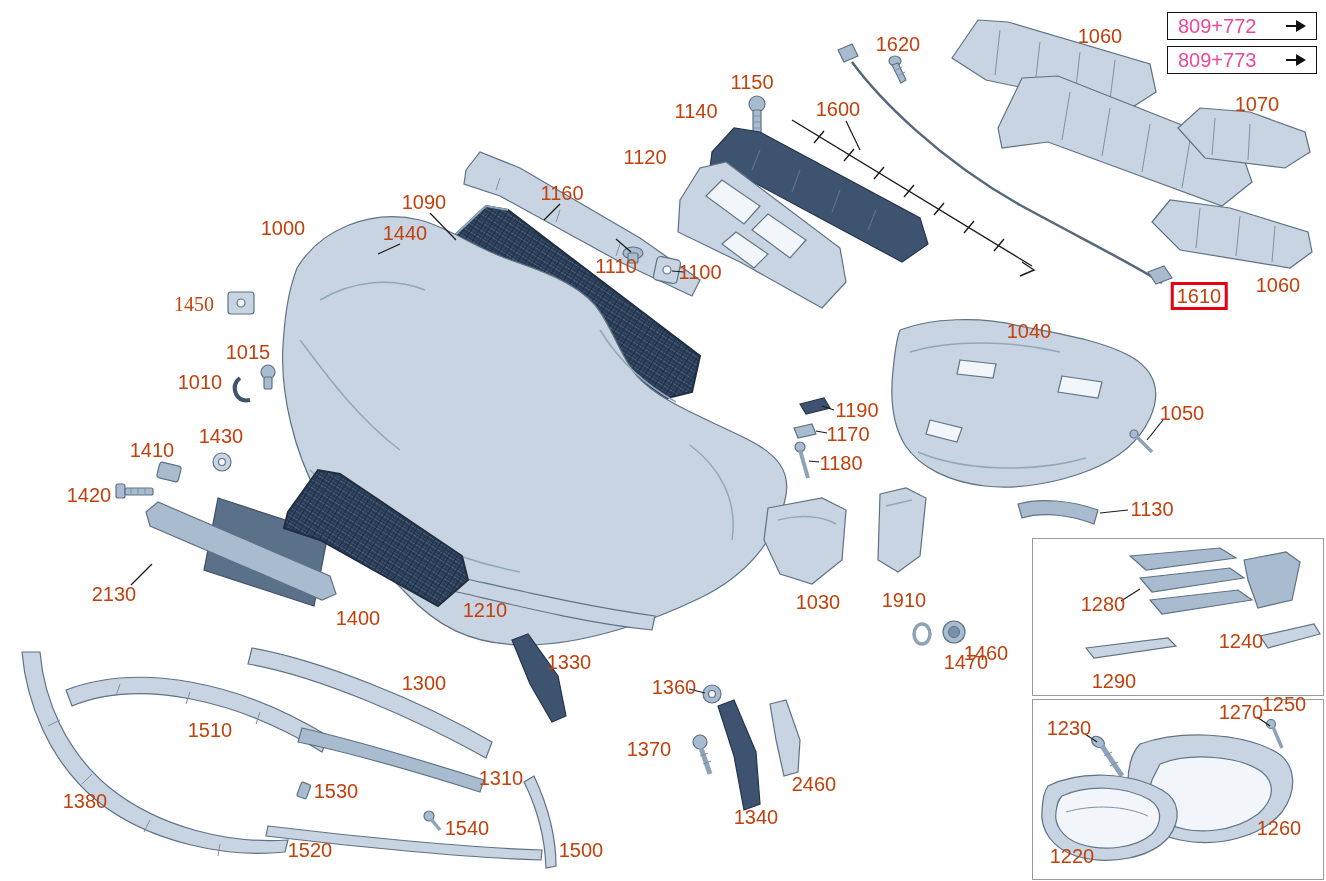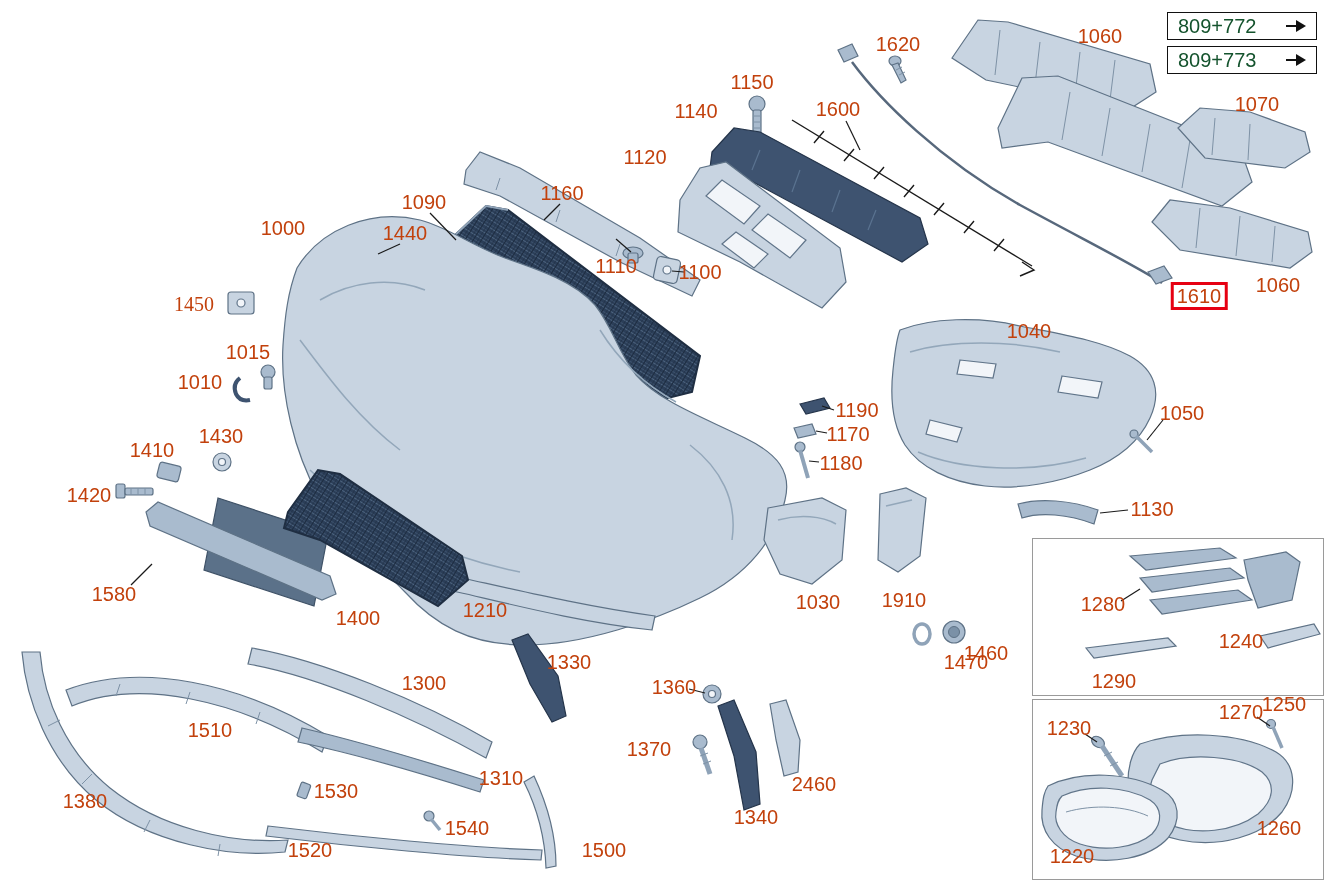--- a/index.html
+++ b/index.html
@@ -11,21 +11,21 @@
   svg.illustration{position:absolute;left:0;top:0;z-index:2;}
   .panel{position:absolute;border:1px solid #9a9a9a;background:#ffffff;z-index:1;}
   .callout{
     position:absolute;transform:translate(-50%,-50%);
     font-size:20px;line-height:1.1;color:#c2410c;white-space:nowrap;z-index:6;
   }
   .callout.selected{border:3px solid var(--hl,#e60012);padding:0 3px;background:rgba(255,255,255,0.0);}
   .ref-box{
     position:absolute;width:128px;height:26px;border:1px solid #111;
     display:flex;align-items:center;justify-content:space-between;
-    padding:0 10px;font-size:20px;color:#14532d;z-index:6;background:#fff;
+    padding:0 10px;font-size:20px;color:#ec4899;z-index:6;background:#fff;
   }
   .arrow{display:flex;align-items:center;}
   .arrow .shaft{width:10px;height:2px;background:#111;}
   .arrow .head{width:0;height:0;border-top:6px solid transparent;border-bottom:6px solid transparent;border-left:10px solid #111;}
   
   .part{fill:#c8d4e1;stroke:#5e7286;stroke-width:1.2;}
   .mid{fill:#a9bbce;stroke:#5e7286;stroke-width:1.2;}
   .dark{fill:#3e5370;stroke:#24344a;stroke-width:1.2;}
   .meshed{fill:url(#mesh);stroke:#1f2e42;stroke-width:2;}
   .ln{fill:none;stroke:#93a7ba;stroke-width:1.5;}
@@ -347,21 +347,21 @@
       <div class="callout" style="left: 248px; top: 352px;">1015</div>
       <div class="callout" style="left: 200px; top: 382px;">1010</div>
       <div class="callout" style="left: 857px; top: 410px;">1190</div>
       <div class="callout" style="left: 1182px; top: 413px;">1050</div>
       <div class="callout" style="left: 848px; top: 434px;">1170</div>
       <div class="callout" style="left: 221px; top: 436px;">1430</div>
       <div class="callout" style="left: 152px; top: 450px;">1410</div>
       <div class="callout" style="left: 841px; top: 463px;">1180</div>
       <div class="callout" style="left: 89px; top: 495px;">1420</div>
       <div class="callout" style="left: 1152px; top: 509px;">1130</div>
-      <div class="callout" style="left: 114px; top: 594px;">1580</div>
+      <div class="callout" style="left: 114px; top: 594px;">2130</div>
       <div class="callout" style="left: 358px; top: 618px;">1400</div>
       <div class="callout" style="left: 485px; top: 610px;">1210</div>
       <div class="callout" style="left: 818px; top: 602px;">1030</div>
       <div class="callout" style="left: 904px; top: 600px;">1910</div>
       <div class="callout" style="left: 1103px; top: 604px;">1280</div>
       <div class="callout" style="left: 1241px; top: 641px;">1240</div>
       <div class="callout" style="left: 1284px; top: 660px; margin-top: 44px;">1250</div>
       <div class="callout" style="left: 926px; top: 662px; margin-left: 40px;">1470</div>
       <div class="callout" style="left: 986px; top: 653px;">1460</div>
       <div class="callout" style="left: 1114px; top: 681px;">1290</div>
@@ -373,17 +373,17 @@
       <div class="callout" style="left: 210px; top: 730px;">1510</div>
       <div class="callout" style="left: 649px; top: 749px;">1370</div>
       <div class="callout" style="left: 501px; top: 778px;">1310</div>
       <div class="callout" style="left: 814px; top: 784px;">2460</div>
       <div class="callout" style="left: 336px; top: 791px;">1530</div>
       <div class="callout" style="left: 85px; top: 801px;">1380</div>
       <div class="callout" style="left: 756px; top: 817px;">1340</div>
       <div class="callout" style="left: 1279px; top: 828px;">1260</div>
       <div class="callout" style="left: 467px; top: 828px;">1540</div>
       <div class="callout" style="left: 310px; top: 850px;">1520</div>
-      <div class="callout" style="left: 604px; top: 850px; text-align: right;">1500</div>
+      <div class="callout" style="left: 581px; top: 850px; text-align: right;">1500</div>
       <div class="callout" style="left: 1072px; top: 856px;">1220</div>
     </div>
 
 </div>
 
 </body></html>

